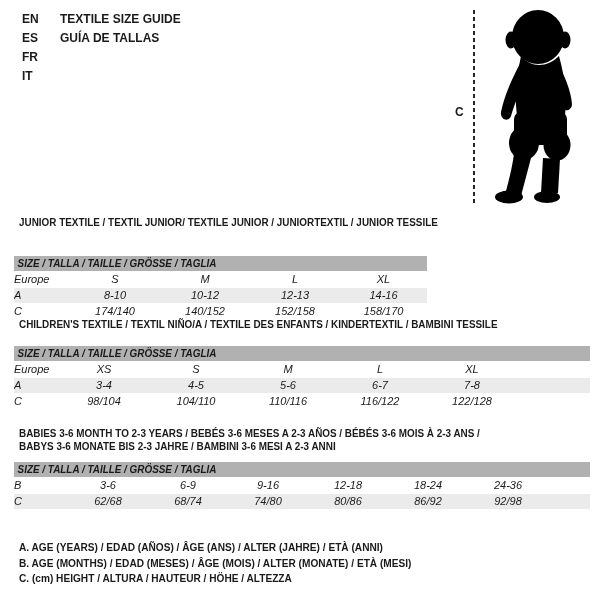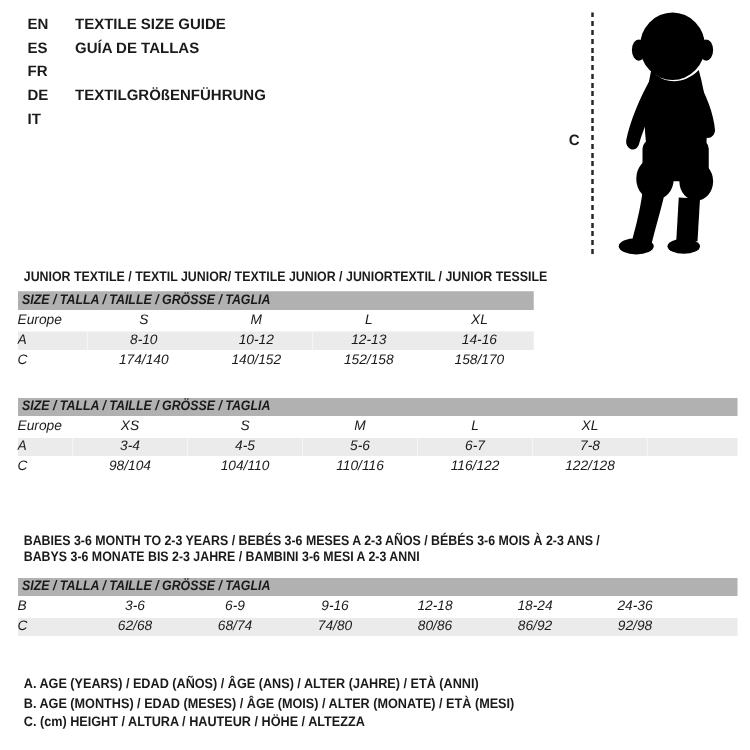--- a/index.html
+++ b/index.html
@@ -23,21 +23,21 @@
   .baby-svg { position:absolute; left:484px; top:8px; }
   .baby-svg g { fill:var(--silhouette,#000000); }
 
   
   .table-section { position:absolute; }
   .sec0 { left:14px; top:216px; width:413px; }
   .sec1 { left:14px; top:318px; width:576px; }
   .sec2 { left:14px; top:427px; width:576px; }
   .tbl-title { font-weight:bold; font-size:11px; padding-left:5px; }
   .tbl-title-line { line-height:13px; white-space:nowrap; transform:scaleX(0.9); transform-origin:0 50%; }
-  .sec0 .tbl-title { margin-bottom:4px; }
+  .sec0 .tbl-title { margin-bottom:27px; }
   .sec1 .tbl-title { margin-bottom:15px; }
   .sec2 .tbl-title { margin-bottom:9px; }
 
   table.size-table { border-collapse:collapse; width:100%; table-layout:fixed; font-size:11px; }
   .size-table th, .size-table td {
     padding:0; font-weight:normal; height:15px; line-height:15px;
     border-bottom:1px solid #fff; overflow:hidden; white-space:nowrap;font-style:italic;
   }
   .bar-cell {
     background:var(--bar,#b1b1b1); height:13px; line-height:13px;
@@ -61,24 +61,20 @@
       <li class="language-row">
         <span class="lang-code">EN</span>
         <span class="lang-title">TEXTILE SIZE GUIDE</span>
       </li>
       <li class="language-row">
         <span class="lang-code">ES</span>
         <span class="lang-title">GUÍA DE TALLAS</span>
       </li>
       <li class="language-row">
         <span class="lang-code">FR</span>
-      </li>
-      <li class="language-row">
-        <span class="lang-code">DE</span>
-        <span class="lang-title">TEXTILGRÖßENFÜHRUNG</span>
       </li>
       <li class="language-row">
         <span class="lang-code">IT</span>
       </li>
     </ul>
 
   <div class="figure-line"></div>
   <div class="figure-label">C</div>
 
   <svg class="baby-svg" width="100" height="200" viewBox="0 0 100 200" aria-hidden="true">
@@ -136,20 +132,23 @@
               <th class="row-label">C</th>
               <td>174/140</td>
               <td>140/152</td>
               <td>152/158</td>
               <td>158/170</td>
             </tr>
           </tbody>
         </table>
       </section>
       <section class="table-section sec1">
+        <div class="tbl-title">
+          <div class="tbl-title-line">CHILDREN'S TEXTILE / TEXTIL NIÑO/A / TEXTILE DES ENFANTS / KINDERTEXTIL / BAMBINI TESSILE</div>
+        </div>
         <table class="size-table">
           <colgroup>
             <col style="width: 44px;">
             <col style="width: 92px;">
             <col style="width: 92px;">
             <col style="width: 92px;">
             <col style="width: 92px;">
             <col style="width: 92px;">
             <col style="width: 72px;">
           </colgroup>

